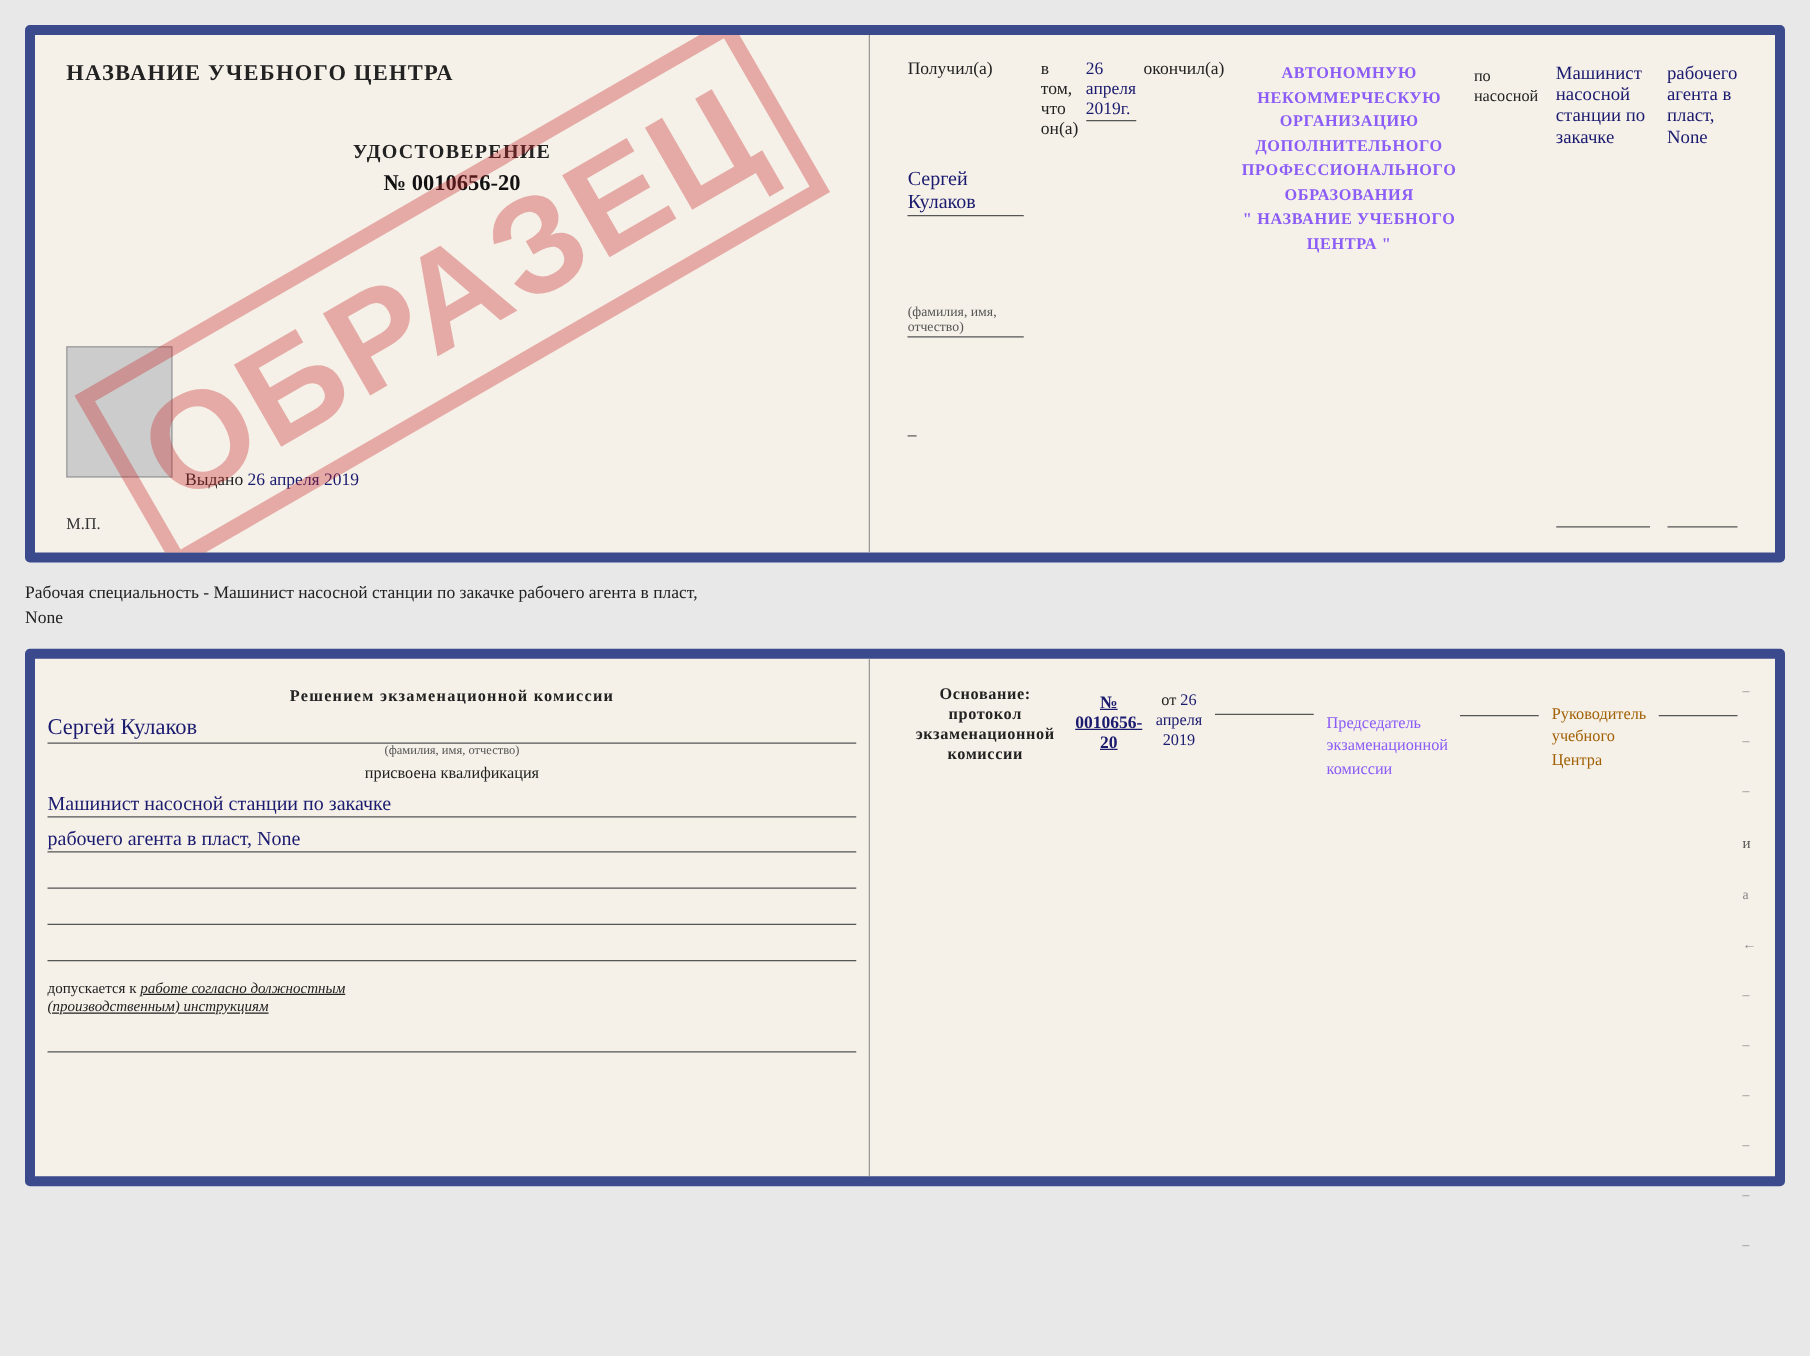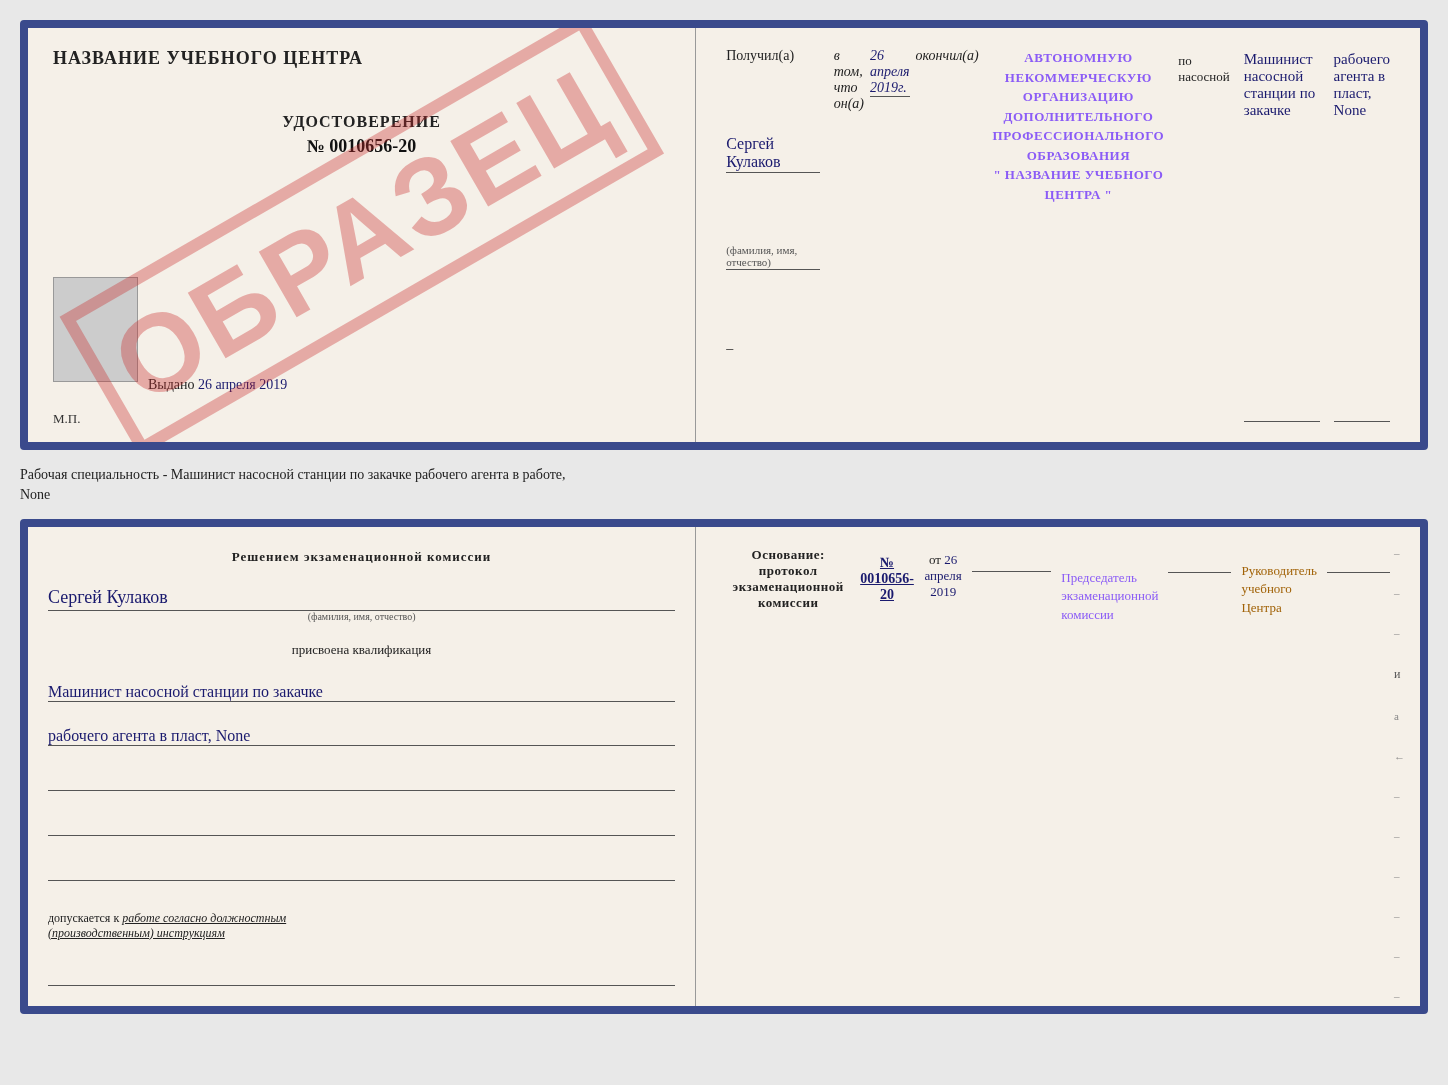--- a/index.html
+++ b/index.html
@@ -140,21 +140,20 @@
       border-bottom: 1px solid #555;
       padding-bottom: 1px;
     }
 
     .vtom-line {
       font-size: 14px;
       color: #222;
       display: flex;
       align-items: baseline;
       gap: 6px;
-      font-style: italic;
     }
 
     .vtom-line .handwritten {
       font-family: 'Segoe Script', cursive, serif;
       font-size: 14px;
       color: #1a1a6e;
       border-bottom: 1px solid #555;
     }
 
     .org-block {
@@ -201,24 +200,24 @@
       background: #f5f0e8;
       border: 8px solid #3a4a8c;
       border-radius: 4px;
       width: 100%;
       min-height: 430px;
     }
 
     .cert-bottom-left {
       width: 48%;
       border-right: 1px solid #999;
-      padding: 20px 20px;
+      padding: 20px 10px;
       display: flex;
       flex-direction: column;
-      gap: 20px;
+      gap: 4px;
     }
 
     .cert-bottom-right {
       width: 52%;
       padding: 20px 30px;
       display: flex;
       flex-direction: row;
       gap: 10px;
       position: relative;
     }
@@ -374,21 +373,21 @@
       <div class="quotes">"  НАЗВАНИЕ УЧЕБНОГО ЦЕНТРА  "</div>
     </div>
 
     <div class="po-professii">по насосной</div>
     <span class="profession-handwritten">Машинист насосной станции по закачке</span>
     <span class="profession-handwritten">рабочего агента в пласт, None</span>
   </div>
 </div>
 
 <div class="description-text">
-  <span>Рабочая специальность - Машинист насосной станции по закачке рабочего агента в работе,</span><br>
+  <span>Рабочая специальность - Машинист насосной станции по закачке рабочего агента в пласт,</span><br>
   <span>None</span>
 </div>
 
 <div class="certificate-bottom">
 
   <div class="cert-bottom-left">
     <div class="resheniem-text">Решением  экзаменационной  комиссии</div>
 
     <div>
       <span class="name-handwritten">Сергей Кулаков</span>

